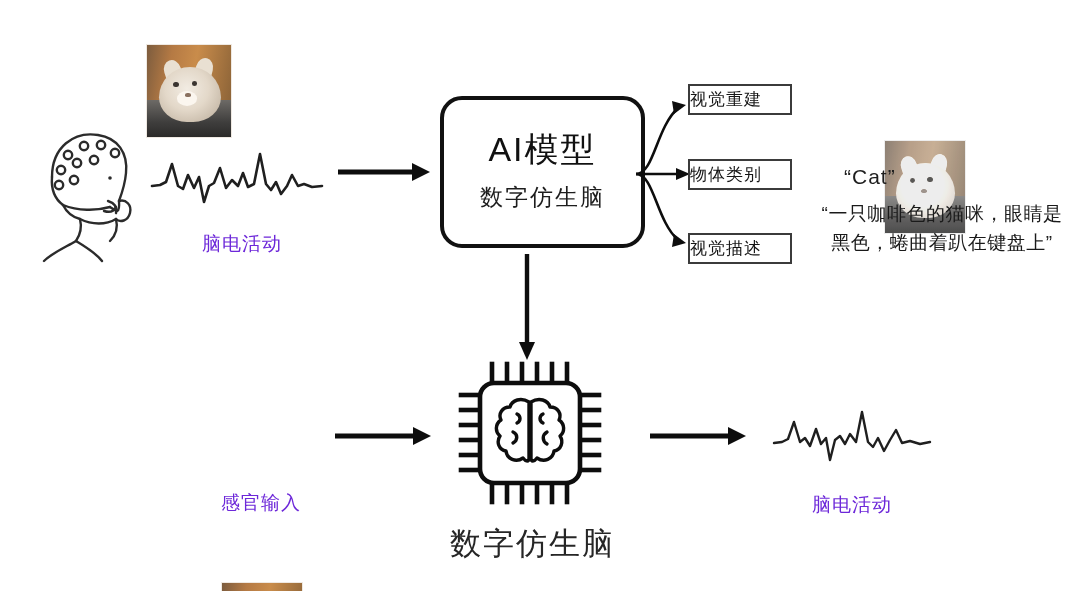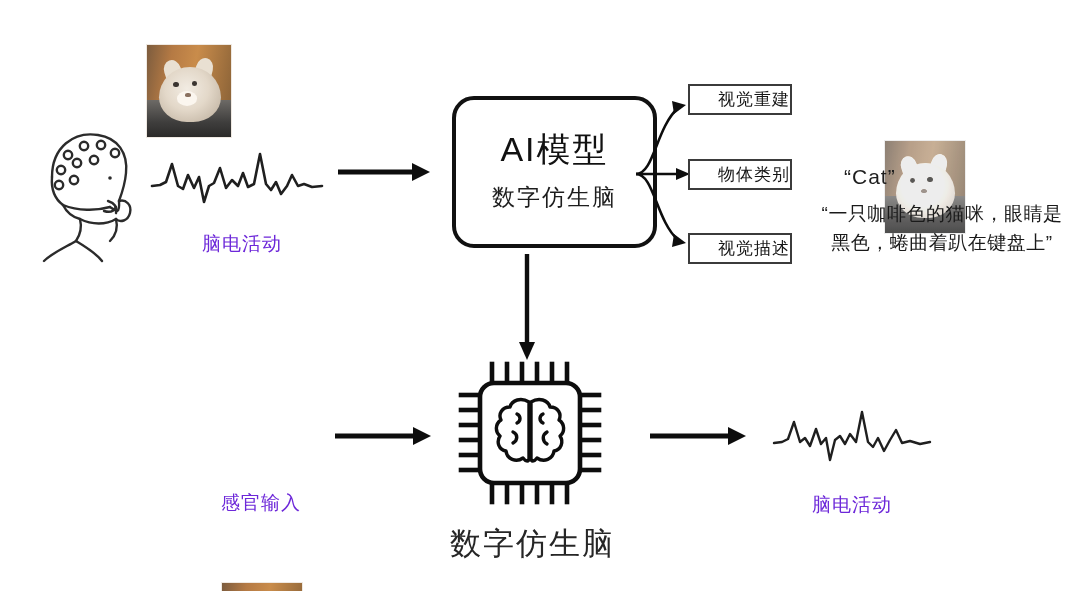--- a/index.html
+++ b/index.html
@@ -25,21 +25,21 @@
   .label-big{
     font-size:31px;
     color:#262626;
     letter-spacing:2px;
     white-space:nowrap;
     text-align:center;
   }
 
   
   .ai-box{
-    left:452px;top:96px;width:205px;height:152px;
+    left:440px;top:96px;width:205px;height:152px;
     border:4px solid #111;
     border-radius:22px;
     background:#fff;
     box-sizing:border-box;
     display:flex;
     flex-direction:column;
     align-items:center;
     justify-content:center;
   }
   .ai-title{
@@ -54,21 +54,21 @@
     letter-spacing:2px;
     color:#1d1d1d;
   }
 
   
   .out-box{
     border:2px solid #3b3b3b;
     background:#fff;
     box-sizing:border-box;
     width:104px;height:31px;
-    display:flex;align-items:center;justify-content:flex-end;
+    display:flex;align-items:center;justify-content:flex-start;
     font-size:17px;
     letter-spacing:1px;
     color:#151515;
   }
 
   
   .photo{
     background:#c9b8a6;
     border:1px solid #efe9e2;
     overflow:hidden;

